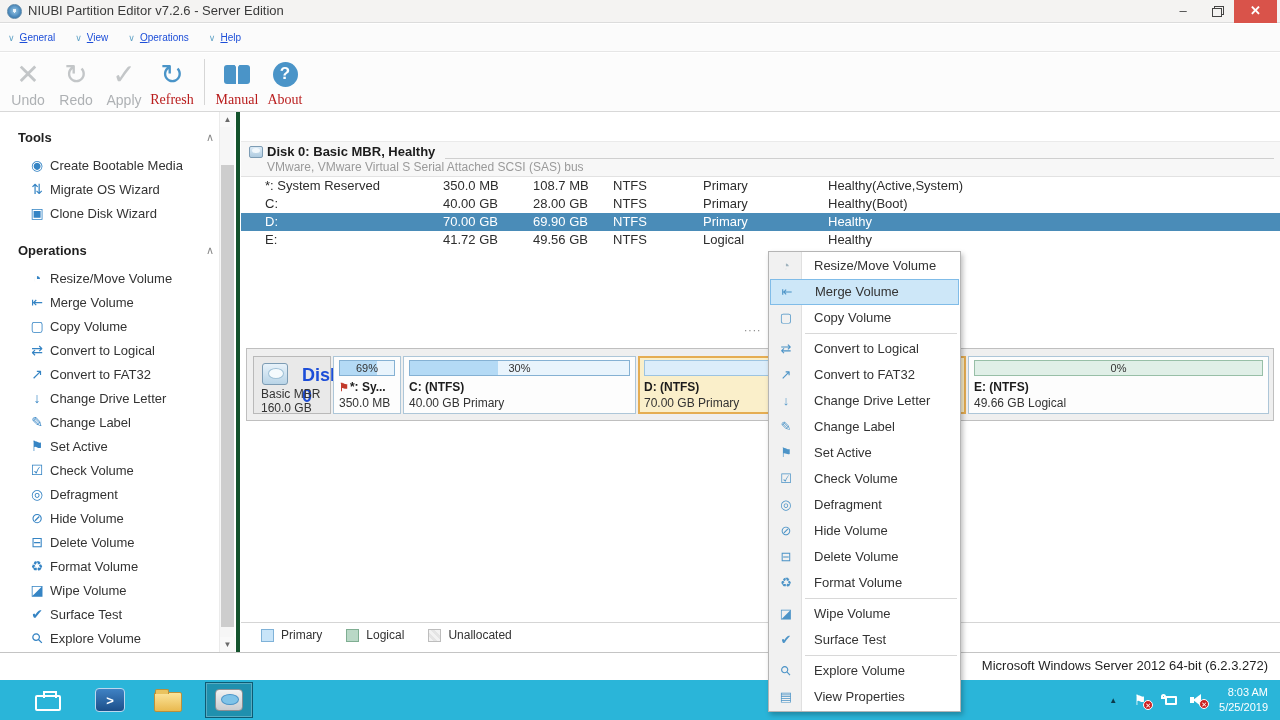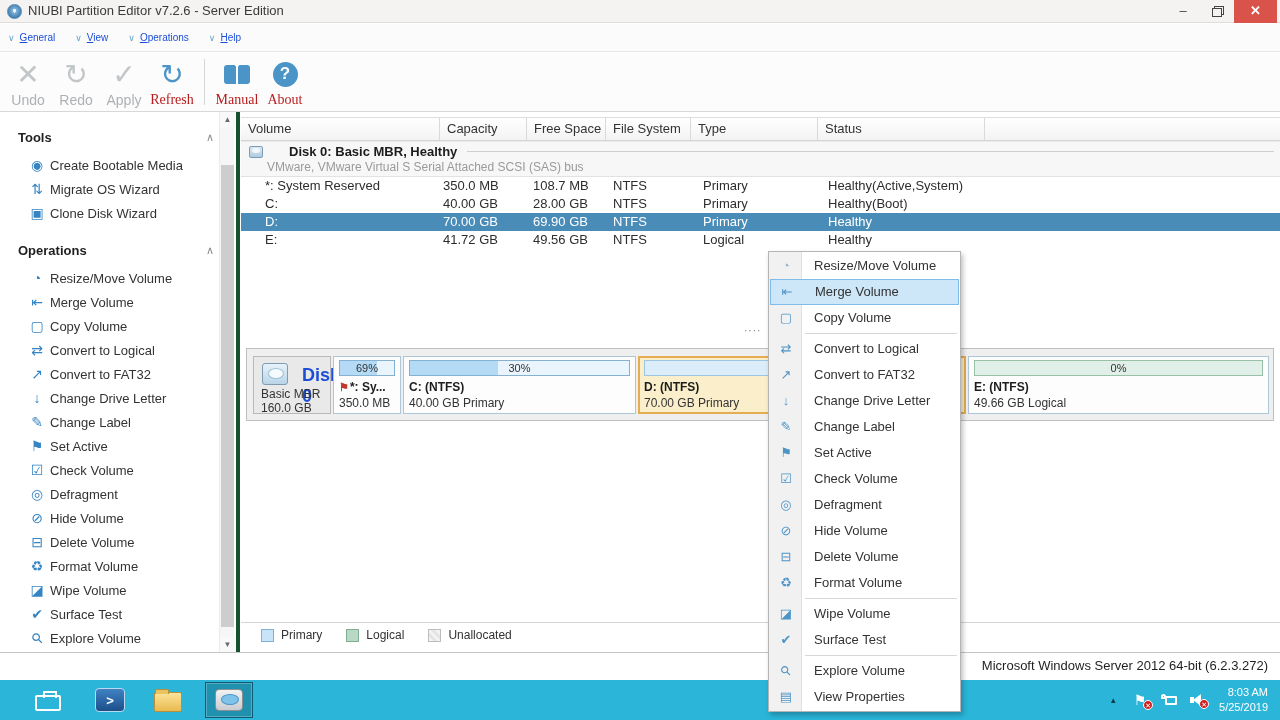--- a/index.html
+++ b/index.html
@@ -52,21 +52,21 @@
 
   
   .main { position:absolute; left:241px; top:112px; width:1039px; height:540px; background:#fff; }
   .tbl-header { position:absolute; left:0; top:5px; width:1039px; height:24px; background:linear-gradient(#ffffff,#f3f3f3); border-top:1px solid #dedede; border-bottom:1px solid #d5d5d5; }
   .th { position:absolute; top:0; height:22px; line-height:22px; font-size:13px; color:#333; padding-left:7px; border-right:1px solid #dadada; }
   .th0{left:0;width:199px;} .th1{left:199px;width:87px;} .th2{left:286px;width:79px;} .th3{left:365px;width:85px;} .th4{left:450px;width:127px;} .th5{left:577px;width:167px;} .th6{left:744px;width:294px;border-right:none;}
 
   .disk-group { position:absolute; left:0; top:29px; width:1039px; height:36px; background:#f7f7f7; border-top:1px solid #eaeaea; border-bottom:1px solid #e2e2e2; }
   .dg-icon { position:absolute; left:8px; top:4px; width:14px; height:12px; background:linear-gradient(#dbeaf5,#aecbe0); border:1px solid #7d9cb4; border-radius:2px; }
   .dg-icon::after { content:""; position:absolute; left:2px; top:1px; width:8px; height:5px; border-radius:50%; background:#f2f8fc; }
-  .dg-line1 { position:absolute; left:36px; top:2px; right:6px; display:flex; align-items:center;padding-left:12px; }
+  .dg-line1 { position:absolute; left:14px; top:2px; right:6px; display:flex; align-items:flex-end;padding-left:12px; }
   .dg-title { font-size:13px; font-weight:bold; color:#1c1c1c; white-space:nowrap; }
   .dg-rule { flex:1; border-top:1px solid #cfcfcf; margin-left:10px; }
   .dg-sub { position:absolute; left:26px; top:18px; font-size:12px; color:#9a9a9a; }
 
   .rows { position:absolute; left:0; top:65px; width:1039px; }
   .vrow { position:relative; height:18px; font-size:13px; color:#2d2d2d; }
   .vrow span { position:absolute; top:0; line-height:18px; white-space:nowrap; }
   .c-vol{left:24px;} .c-cap{left:202px;} .c-free{left:292px;} .c-fs{left:372px;} .c-type{left:462px;} .c-status{left:587px;}
   .vrow.selected { background:#4a8cb8; color:#fff; }
 
@@ -290,29 +290,20 @@
 </div>
 
 <div class="v-scroll">
   <div class="v-arrow" style="top:0;">▲</div>
   <div class="v-thumb"></div>
   <div class="v-arrow" style="bottom:0;">▼</div>
 </div>
 
 <div class="main">
 
-  <div class="tbl-header">
-    <div class="th th0">Volume</div>
-    <div class="th th1">Capacity</div>
-    <div class="th th2">Free Space</div>
-    <div class="th th3">File System</div>
-    <div class="th th4">Type</div>
-    <div class="th th5">Status</div>
-    <div class="th th6"></div>
-  </div>
 
   <div class="disk-group">
     <div class="dg-icon"></div>
     <div class="dg-line1">
       <span class="dg-title">Disk 0: Basic MBR, Healthy</span>
       <span class="dg-rule"></span>
     </div>
     <div class="dg-sub">VMware, VMware Virtual S Serial Attached SCSI (SAS) bus</div>
   </div>
 

